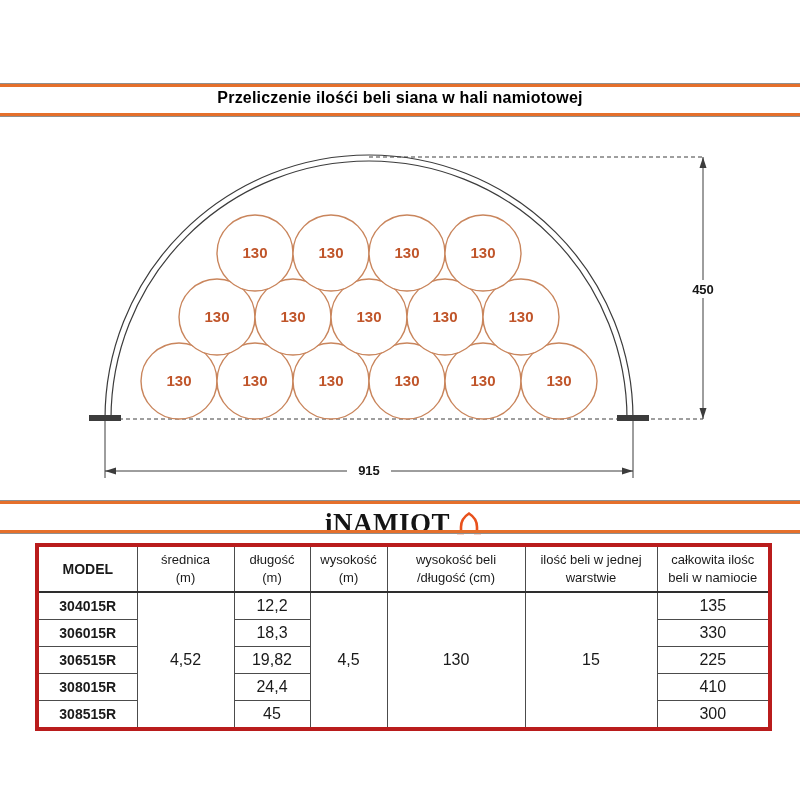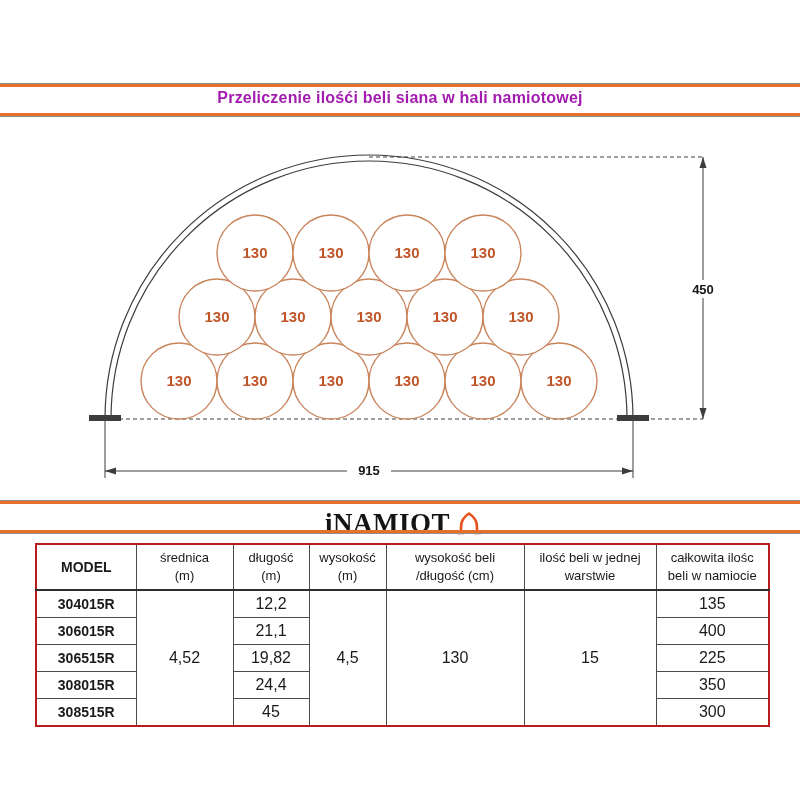--- a/index.html
+++ b/index.html
@@ -6,21 +6,21 @@
   .page{position:relative;width:800px;height:800px;background:#fff;overflow:hidden;
         font-family:"Liberation Sans",sans-serif;color:#1a1a1a;}
 
   
   .rule{position:absolute;left:0;right:0;height:3px;background:#e56f2b;}
   .rule.edge-top{border-top:1px solid #8f8f8f;}
   .rule.edge-bottom{border-bottom:1px solid #8f8f8f;}
 
   
   .title-text{position:absolute;top:89px;left:0;width:800px;text-align:center;
-              font-size:16px;font-weight:bold;letter-spacing:.2px;color:#a21caf;}
+              font-size:16px;font-weight:bold;letter-spacing:.2px;color:#000000;}
 
   
   .diagram{position:absolute;top:130px;left:0;}
   .arch{fill:none;stroke:#3c3c3c;stroke-width:1.2;}
   .dashed{stroke:#3f3f3f;stroke-width:1;stroke-dasharray:4 3;fill:none;}
   .dim{stroke:#3c3c3c;stroke-width:1;fill:none;}
   .dim-arrow{fill:#3c3c3c;stroke:none;}
   .foot{fill:#3c3c3c;}
   .bale{fill:#ffffff;stroke:#c9855c;stroke-width:1.4;}
   .bale-label{font-family:"Liberation Sans",sans-serif;font-size:15px;font-weight:bold;
@@ -35,21 +35,21 @@
   .logo-text{font-family:"Liberation Serif",serif;font-weight:bold;font-size:27px;
              line-height:26px;color:#141414;letter-spacing:0.5px;}
   .logo-icon{margin-left:5px;display:block;}
 
   
   .spec-table{position:absolute;left:35px;top:543px;width:733px;
               border-collapse:collapse;table-layout:fixed;
               font-family:"Liberation Sans",sans-serif;}
   .spec-table th,.spec-table td{border:1px solid #4c4c4c;padding:0;text-align:center;
               vertical-align:middle;color:#1a1a1a;background:#fff;}
-  .spec-table{border:2px solid #b91c1c;}
+  .spec-table{border:4px solid #b91c1c;}
   .spec-table thead th{height:44px;font-weight:normal;font-size:13px;line-height:18px;
               border-bottom:2px solid #2e2e2e;}
   .spec-table thead th.model-h{font-weight:bold;font-size:14px;}
   .h-wrap{display:flex;flex-direction:column;justify-content:center;height:100%;}
   .spec-table tbody td{height:26px;font-size:16px;}
   .spec-table td.model-cell{font-weight:bold;font-size:14px;}
 </style>
 </head>
 <body>
 
@@ -203,32 +203,32 @@
         <td class="model-cell">304015R</td>
         <td rowspan="5">4,52</td>
         <td>12,2</td>
         <td rowspan="5">4,5</td>
         <td rowspan="5">130</td>
         <td rowspan="5">15</td>
         <td>135</td>
       </tr>
       <tr>
         <td class="model-cell">306015R</td>
-        <td>21,1</td>
-        <td>400</td>
+        <td>18,3</td>
+        <td>330</td>
       </tr>
       <tr>
         <td class="model-cell">306515R</td>
         <td>19,82</td>
         <td>225</td>
       </tr>
       <tr>
         <td class="model-cell">308015R</td>
         <td>24,4</td>
-        <td>350</td>
+        <td>410</td>
       </tr>
       <tr>
         <td class="model-cell">308515R</td>
         <td>45</td>
         <td>300</td>
       </tr>
     </tbody>
   </table>
 
 </div>

